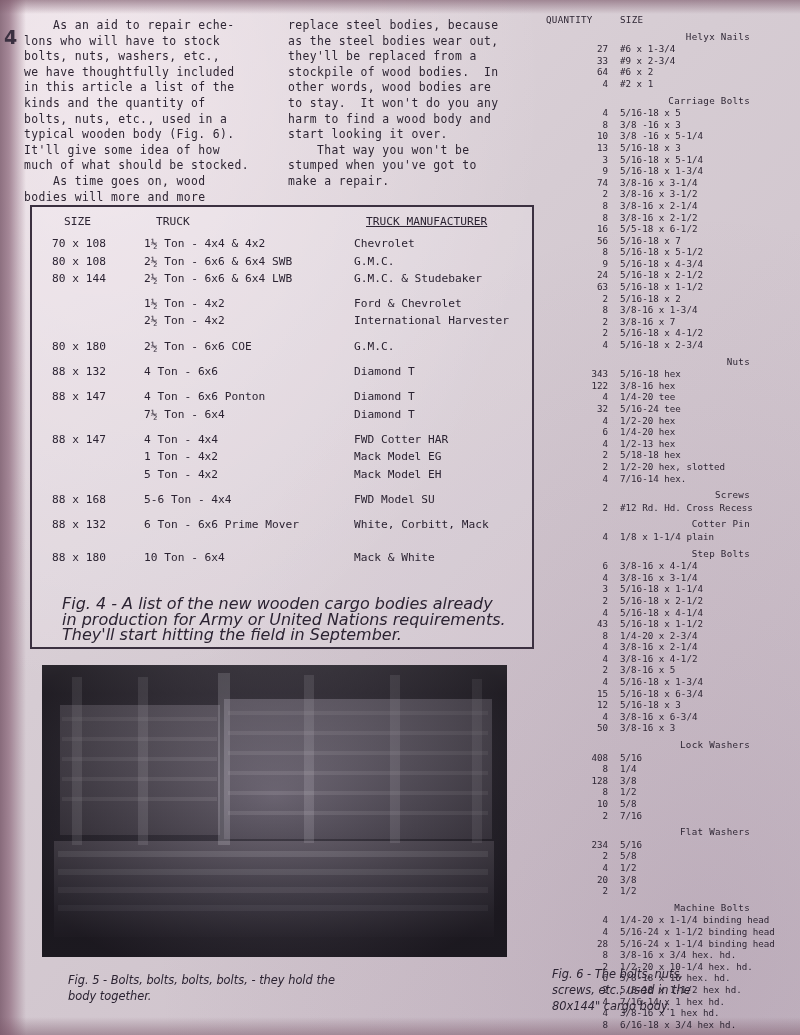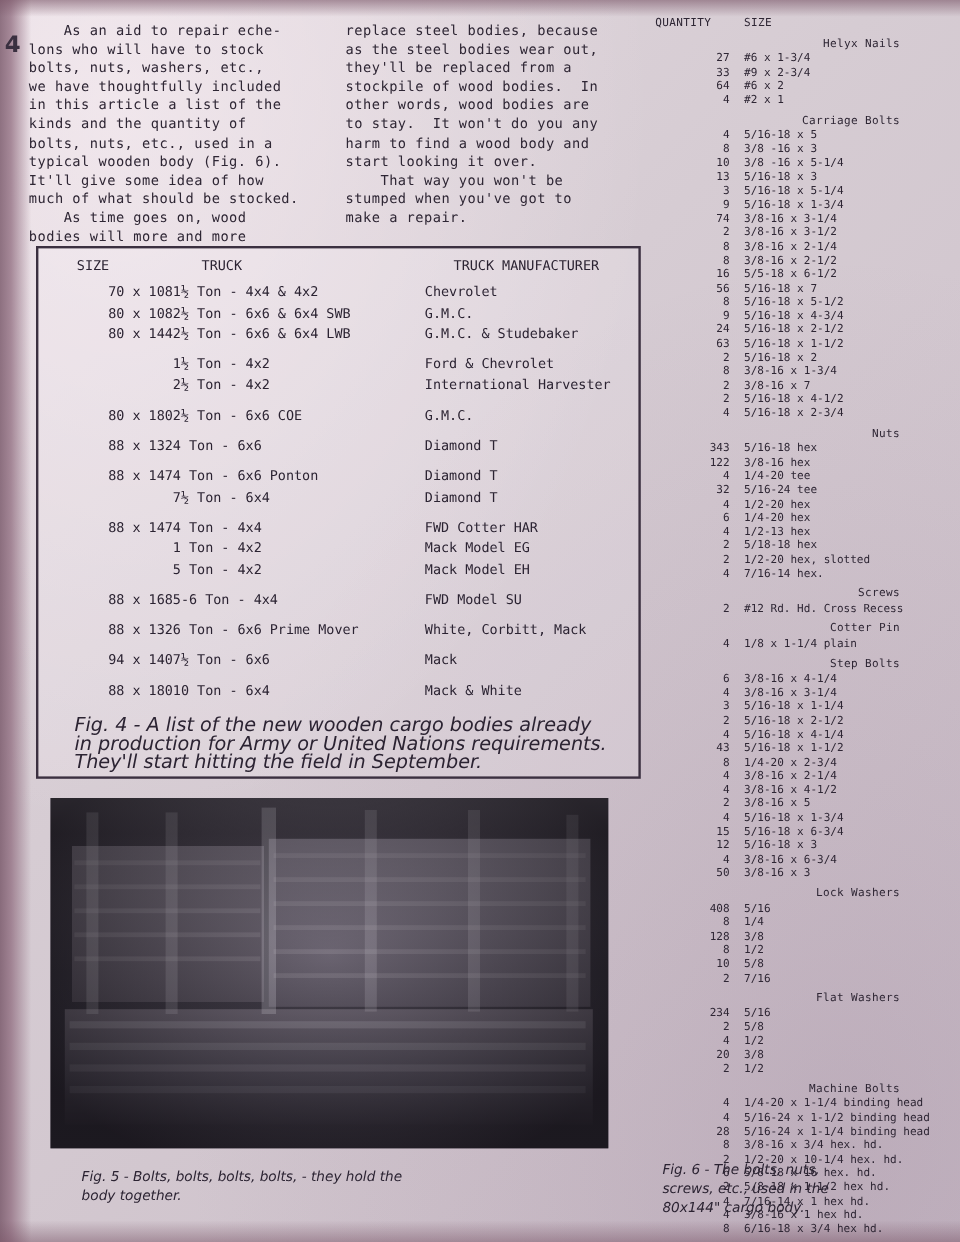--- a/index.html
+++ b/index.html
@@ -80,24 +80,24 @@
     border:2px solid #3b3040;
     background:rgba(255,252,255,0.18);
   }
   #fig4table{
     position:absolute;left:40px;top:214px;width:486px;
     font-family:"DejaVu Sans Mono", monospace;
     font-size:11.2px;line-height:15.3px;color:#2b2332;
   }
   .t-head{display:flex;margin-bottom:7px;}
   .t-head .c-size{width:92px;padding-left:24px;}
-  .t-head .c-truck{width:210px;margin-left:12px;}
-  .t-head .c-mfr{flex:1;}
+  .t-head .c-truck{width:210px;}
+  .t-head .c-mfr{flex:1;text-decoration:underline;}
   .t-row{display:flex;margin-bottom:2px;}
-  .t-row .c-size{width:92px;padding-left:12px;text-align:right;}
+  .t-row .c-size{width:92px;padding-left:12px;}
   .t-row .c-truck{width:210px;}
   .t-row .c-mfr{flex:1;}
   .t-row.sub .c-size{visibility:hidden;}
   .t-gap{height:8px;}
   #fig4cap{
     position:absolute;left:62px;top:596px;width:450px;
     font-family:"DejaVu Sans", sans-serif;
     font-style:italic;font-size:16px;line-height:15.5px;color:#2b2332;
   }
 
@@ -234,25 +234,20 @@
         <div class="c-truck">5-6 Ton - 4x4</div>
         <div class="c-mfr">FWD Model SU</div>
       </div>
       <div class="t-gap"></div>
       <div class="t-row">
         <div class="c-size">88 x 132</div>
         <div class="c-truck">6  Ton - 6x6 Prime Mover</div>
         <div class="c-mfr">White, Corbitt, Mack</div>
       </div>
       <div class="t-gap"></div>
-      <div class="t-row">
-        <div class="c-size">94 x 140</div>
-        <div class="c-truck">7½ Ton - 6x6</div>
-        <div class="c-mfr">Mack</div>
-      </div>
       <div class="t-gap"></div>
       <div class="t-row">
         <div class="c-size">88 x 180</div>
         <div class="c-truck">10 Ton - 6x4</div>
         <div class="c-mfr">Mack &amp; White</div>
       </div>
     </div>
 </div>
 <div id="fig4cap">Fig. 4 - A list of the new wooden cargo bodies already
 in production for Army or United Nations requirements.

